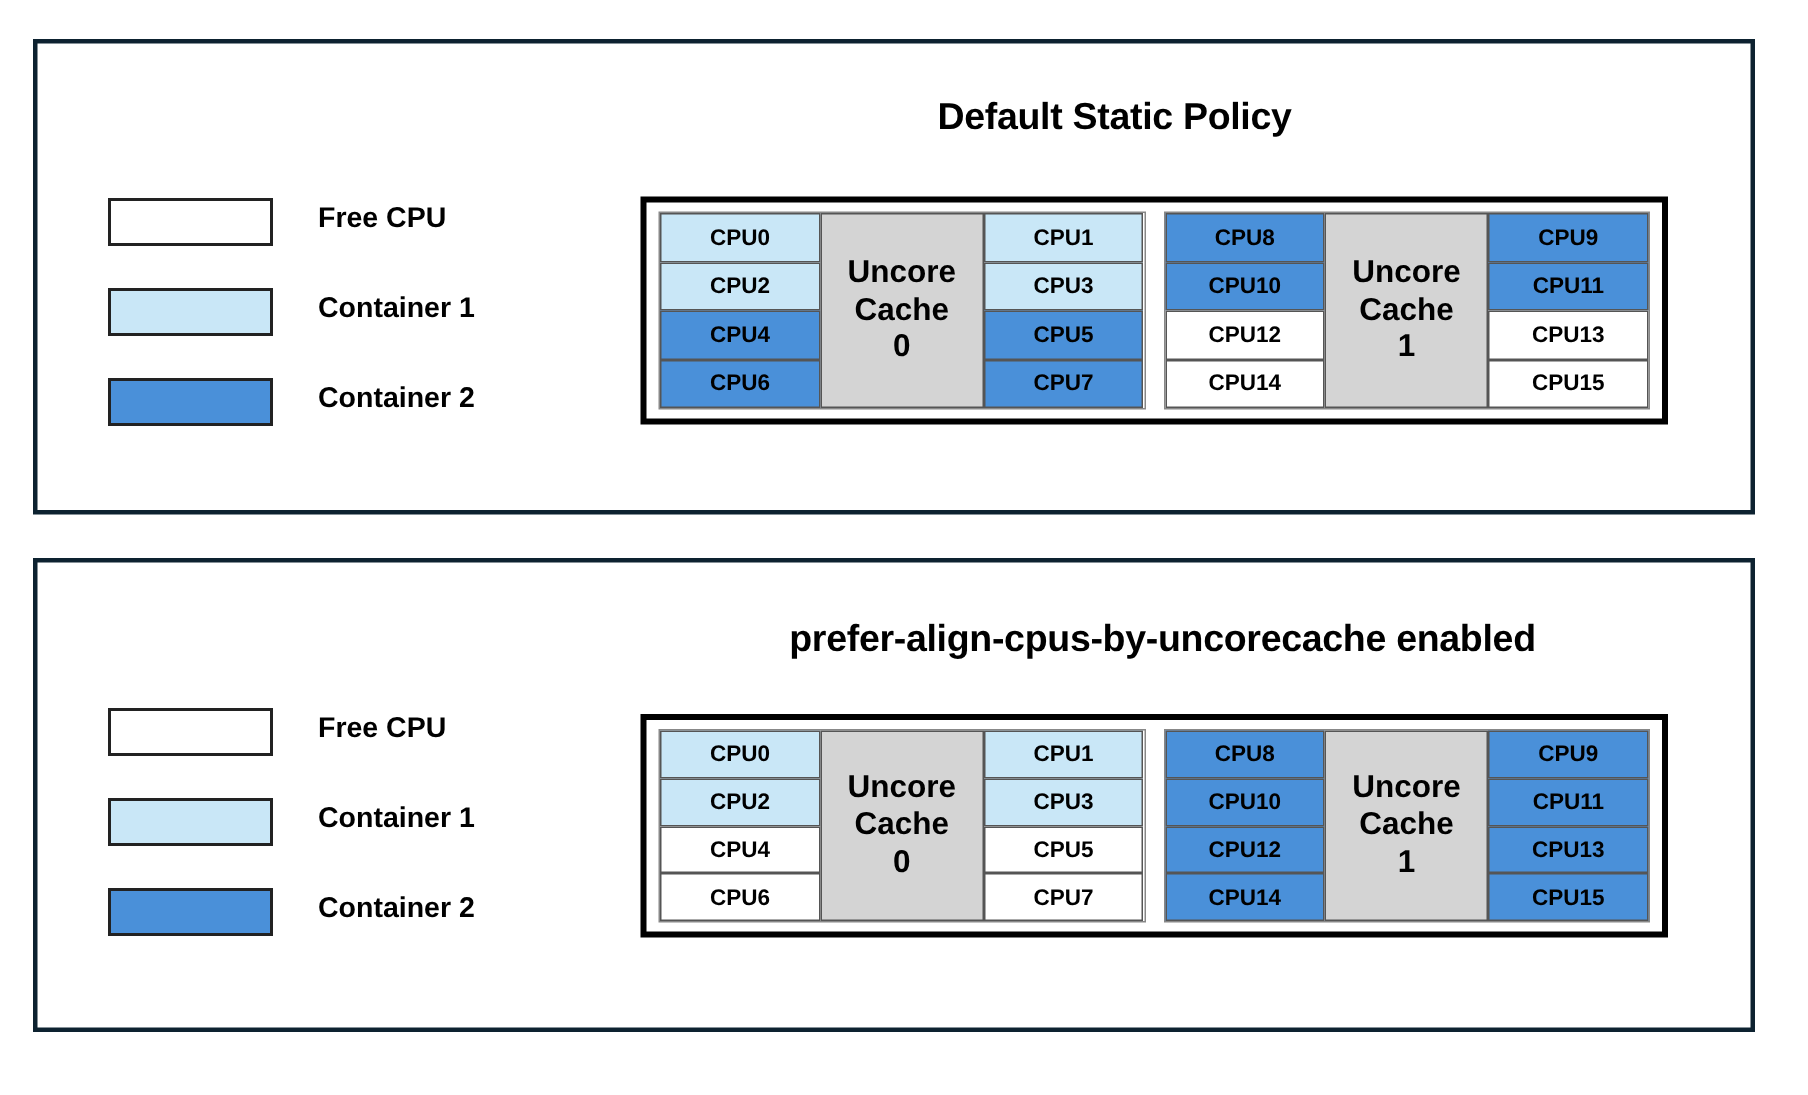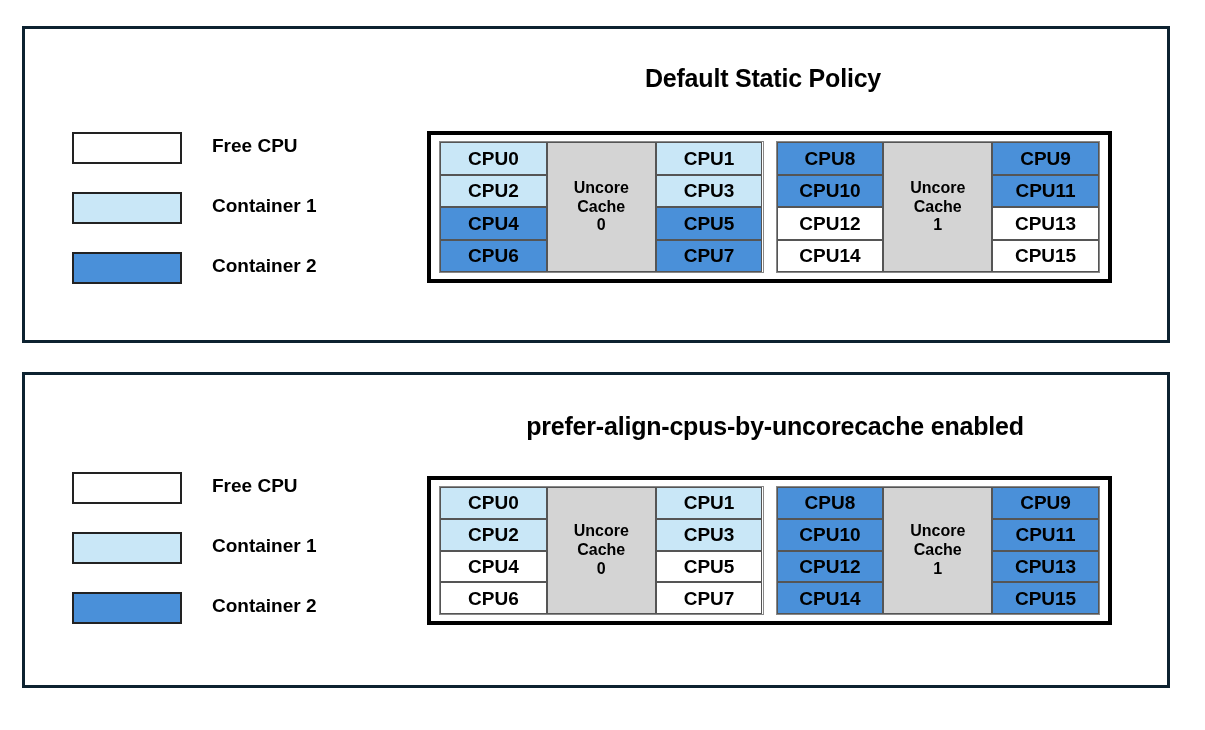--- a/index.html
+++ b/index.html
@@ -30,21 +30,21 @@
   
   .panel-title {
     position: absolute;
     text-align: center;
     font-weight: bold;
     color: #000000;
     white-space: nowrap;
     letter-spacing: -0.2px;
   }
   #title-top {
-    left: 408px; width: 710px;
+    left: 388px; width: 710px;
     top: 48px;
     font-size: 25px;
   }
   #title-bottom {
     left: 420px; width: 710px;
     top: 46px;
     font-size: 25px;
   }
 
   
@@ -104,35 +104,35 @@
     display: flex;
     flex-direction: column;
   }
   .cpu-cell {
     flex: 1 1 0;
     display: flex;
     align-items: center;
     justify-content: center;
     border: 1px solid #555555;
     box-sizing: border-box;
-    font-size: 19px;
+    font-size: 15px;
     font-weight: bold;
     color: #000000;
     line-height: 1;
   }
   .cache-cell {
     flex: 1 1 0;
     display: flex;
     flex-direction: column;
     align-items: center;
     justify-content: center;
     background: #d4d4d4;
     border: 1px solid #555555;
     box-sizing: border-box;
-    font-size: 16px;
+    font-size: 21px;
     font-weight: bold;
     color: #000000;
     line-height: 1.18;
     text-align: center;
   }
 </style>
 </head>
 <body>
 
 <div class="panel" id="panel-top" style="border-color: rgb(13, 34, 48);"></div>

